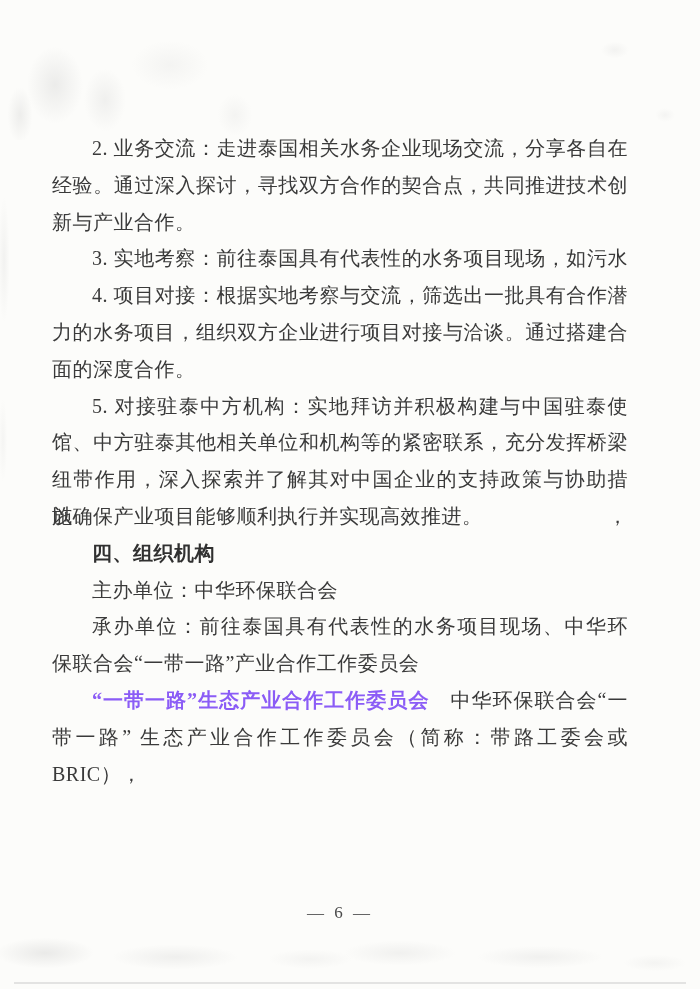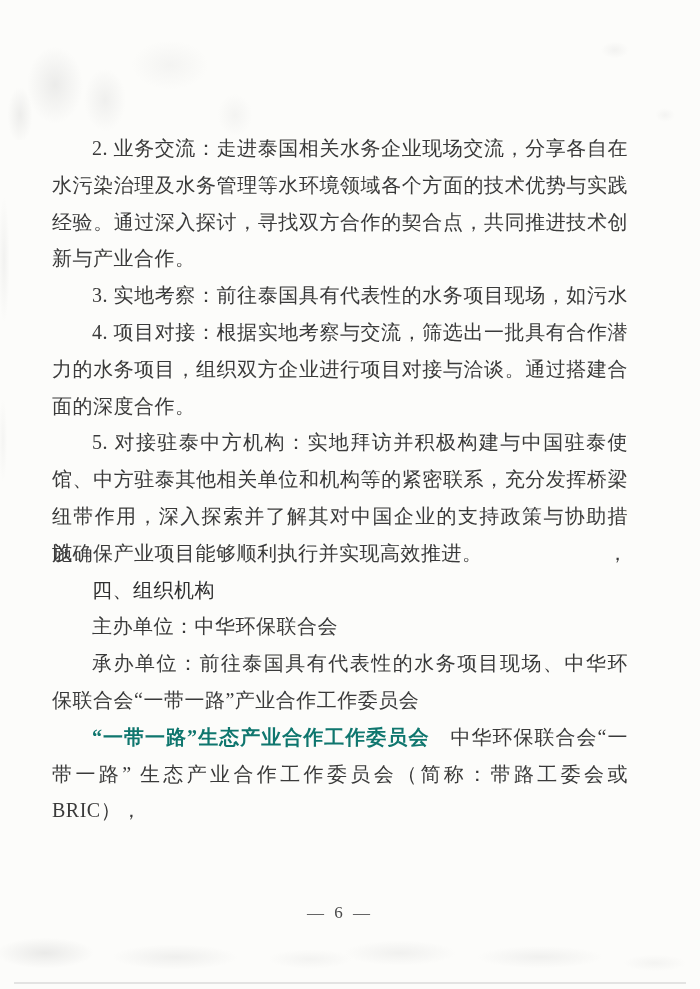--- a/index.html
+++ b/index.html
@@ -22,22 +22,22 @@
   }
   .line {
     line-height: 36.8px;
     height: 36.8px;
     text-align: justify;
     letter-spacing: 0.5px;
     white-space: normal;
   }
   .line.fill { text-align-last: justify; }
   .line.indent { text-indent: 2em; }
-  .line.heading { font-weight: 400; color: #303030; }
-  .seg-bold { font-weight: 700; color: #0f766e; }
+  .line.heading { font-weight: 700; color: #303030; }
+  .seg-bold { font-weight: 700; color: #8b5cf6; }
   .page-number {
     position: absolute;
     left: 52px;
     top: 903px;
     width: 576px;
     text-align: center;
     font-size: 17px;
     letter-spacing: 3px;
     color: #4a4a4a;
   }
@@ -86,21 +86,20 @@
 
 <div class="page">
   <div class="noise noise-top-left"></div>
   <div class="noise noise-left-edge"></div>
   <div class="noise noise-top-right"></div>
   <div class="noise noise-bottom"></div>
   <div class="bottom-scan-line"></div>
 
   <div class="doc">
       <div class="line indent fill"><span>2. 业务交流：走进泰国相关水务企业现场交流，分享各自在</span></div>
-      <div class="line fill"><span>水污染治理及水务管理等水环境领域各个方面的技术优势与实践</span></div>
       <div class="line fill"><span>经验。通过深入探讨，寻找双方合作的契合点，共同推进技术创</span></div>
       <div class="line"><span>新与产业合作。</span></div>
       <div class="line indent fill"><span>3. 实地考察：前往泰国具有代表性的水务项目现场，如污水</span></div>
       <div class="line indent fill"><span>4. 项目对接：根据实地考察与交流，筛选出一批具有合作潜</span></div>
       <div class="line fill"><span>力的水务项目，组织双方企业进行项目对接与洽谈。通过搭建合</span></div>
       <div class="line"><span>面的深度合作。</span></div>
       <div class="line indent fill"><span>5. 对接驻泰中方机构：实地拜访并积极构建与中国驻泰使</span></div>
       <div class="line fill"><span>馆、中方驻泰其他相关单位和机构等的紧密联系，充分发挥桥梁</span></div>
       <div class="line fill"><span>纽带作用，深入探索并了解其对中国企业的支持政策与协助措施，</span></div>
       <div class="line"><span>以确保产业项目能够顺利执行并实现高效推进。</span></div>

